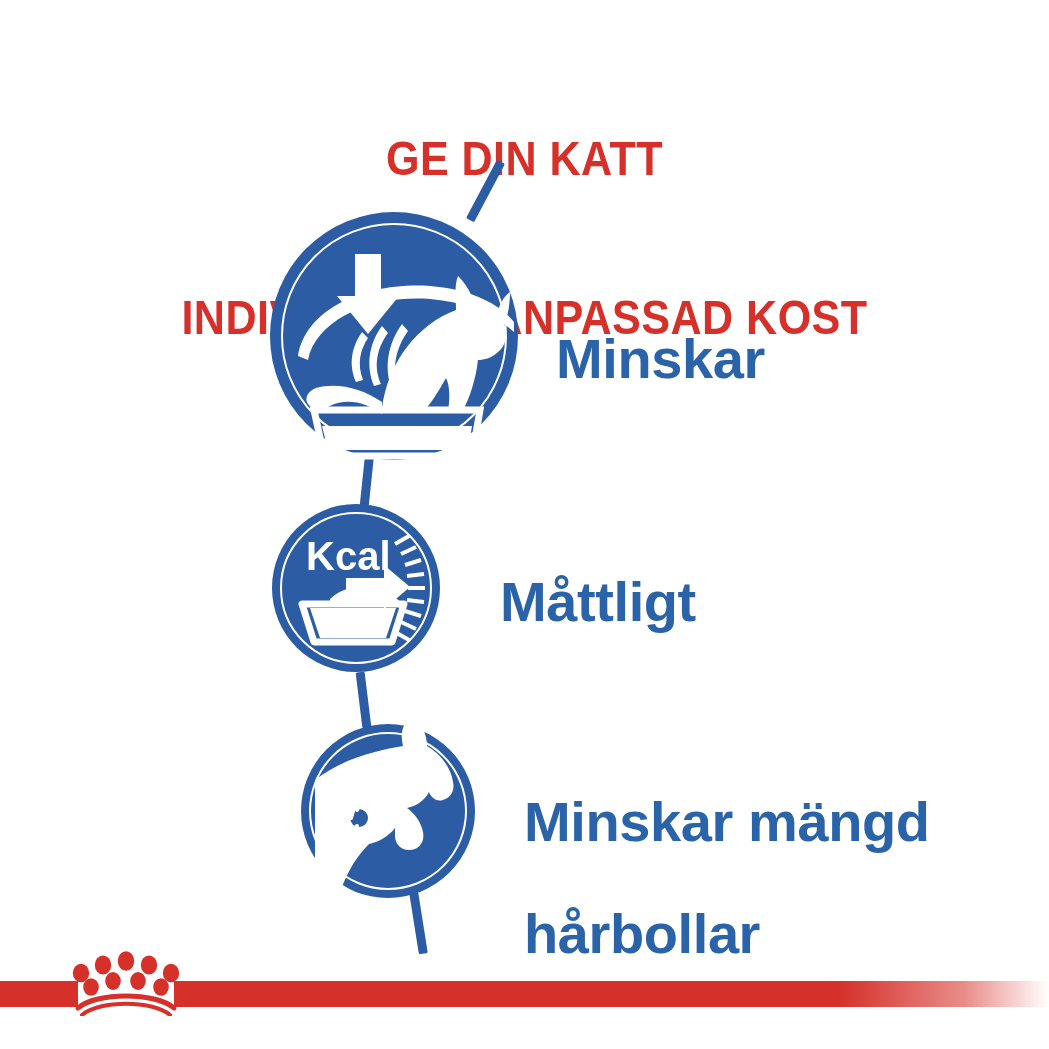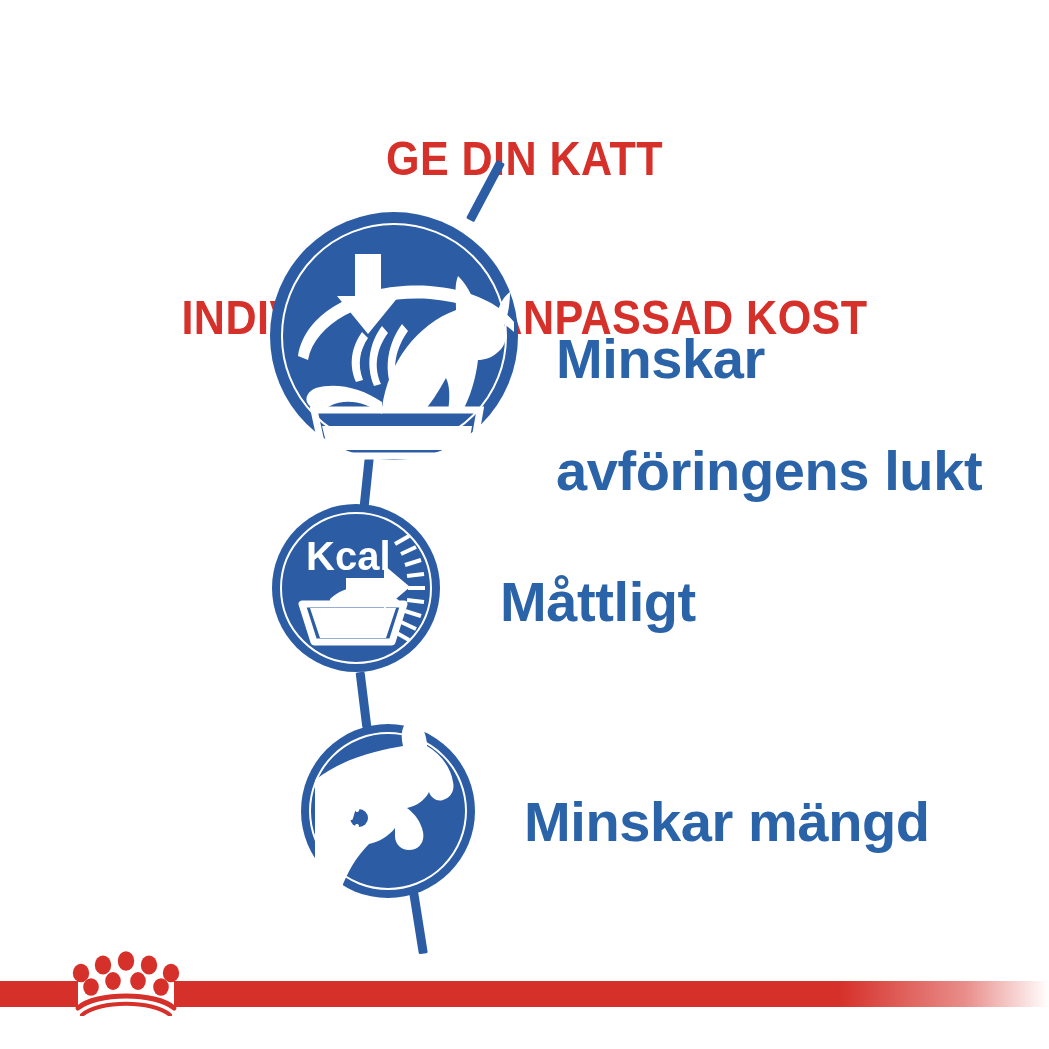--- a/index.html
+++ b/index.html
@@ -156,21 +156,20 @@
                  C 42 198, 52 198, 60 194 C 76 186, 96 190, 112 202 z" fill="#ffffff"></path>
 
         <path d="M44 198 H 210 L 202 244 H 54 z" fill="none" stroke="#ffffff" stroke-width="7"></path>
         <path d="M52 214 H 202 L 198 238 H 58 z" fill="#ffffff"></path>
       </svg>
       <div class="inner-ring"></div>
     </div>
 
     <div class="feature-text" style="left:556px; top:275px; width:480px;">
       <span>Minskar</span><br>
-      <span>avföringens lukt</span>
     </div>
   </div>
 
   <div class="feature" style="left:0; top:0; width:1049px; height:913px;">
 
     <div class="icon-circle" style="left:272px; top:504px; width:168px; height:168px;">
       <svg viewBox="0 0 168 168" aria-hidden="true">
 
         <g stroke="#ffffff" stroke-width="4" stroke-linecap="butt">
           <line x1="123" y1="40" x2="137" y2="32"></line>
@@ -227,20 +226,21 @@
 
         <path d="M56 102 C 52 116, 46 126, 38 134" fill="none" stroke="#ffffff" stroke-width="4" stroke-linecap="round"></path>
         <path d="M48 104 C 44 118, 38 128, 30 136" fill="none" stroke="#ffffff" stroke-width="4" stroke-linecap="round"></path>
         <path d="M24 144 l4 -18 l16 8 z" fill="#ffffff"></path>
       </svg>
       <div class="inner-ring"></div>
     </div>
 
     <div class="feature-text" style="left:524px; top:738px; width:510px;">
       <span>Minskar mängd</span><br>
+      <span>hårbollar</span>
     </div>
   </div>
 
   <div class="band"></div>
   <div class="band-notch"></div>
 
   <div class="crown">
     <svg viewBox="0 0 128 72" aria-hidden="true">
       <g fill="#D6302A">
 

